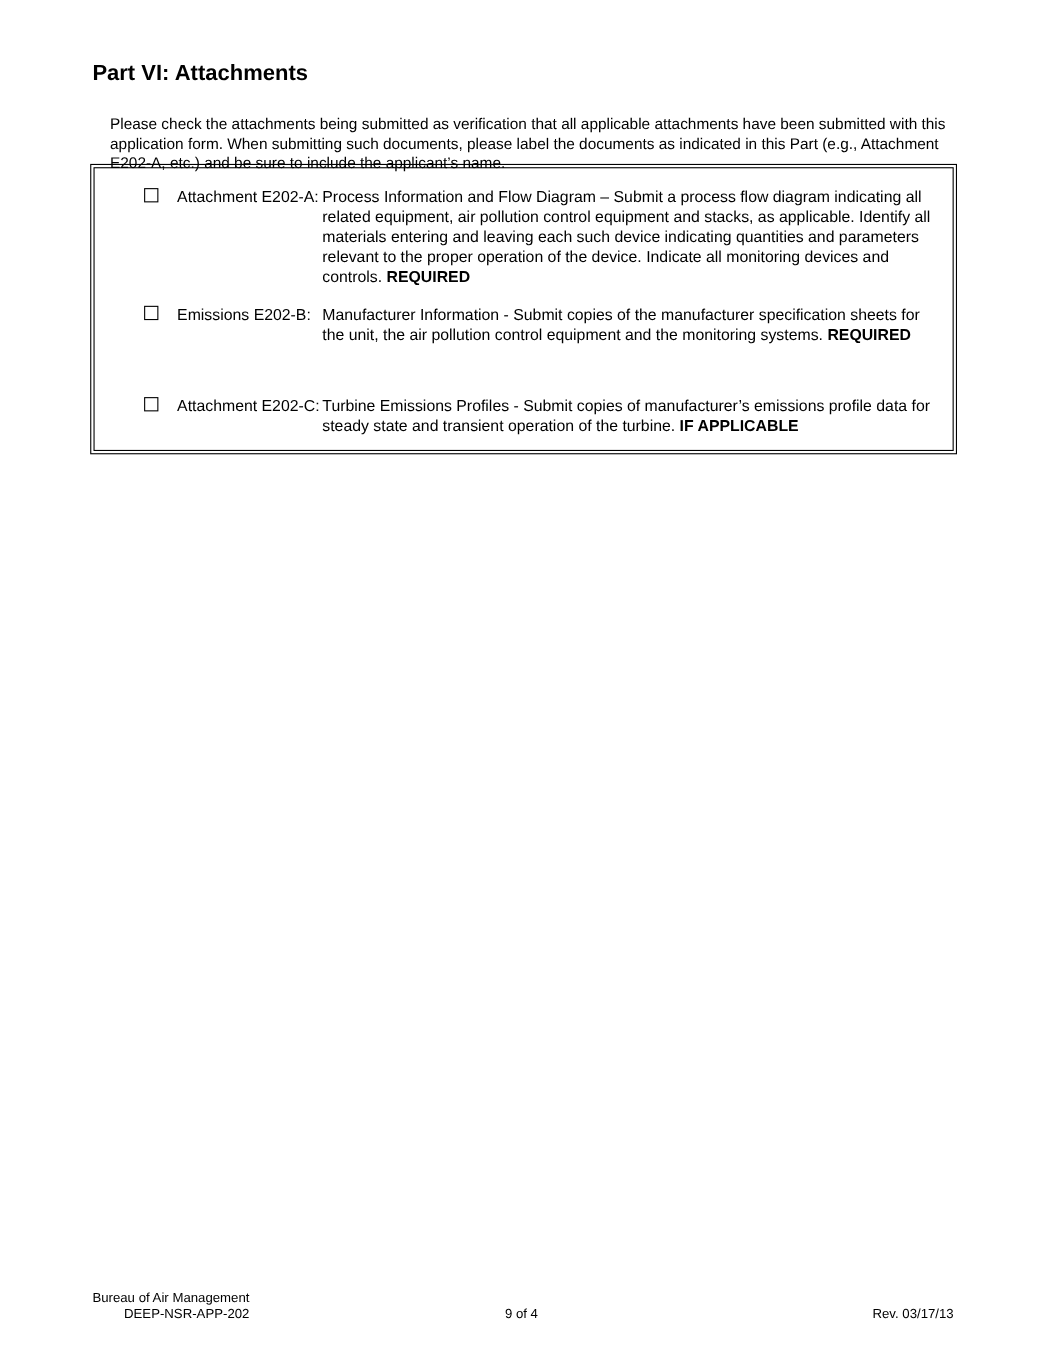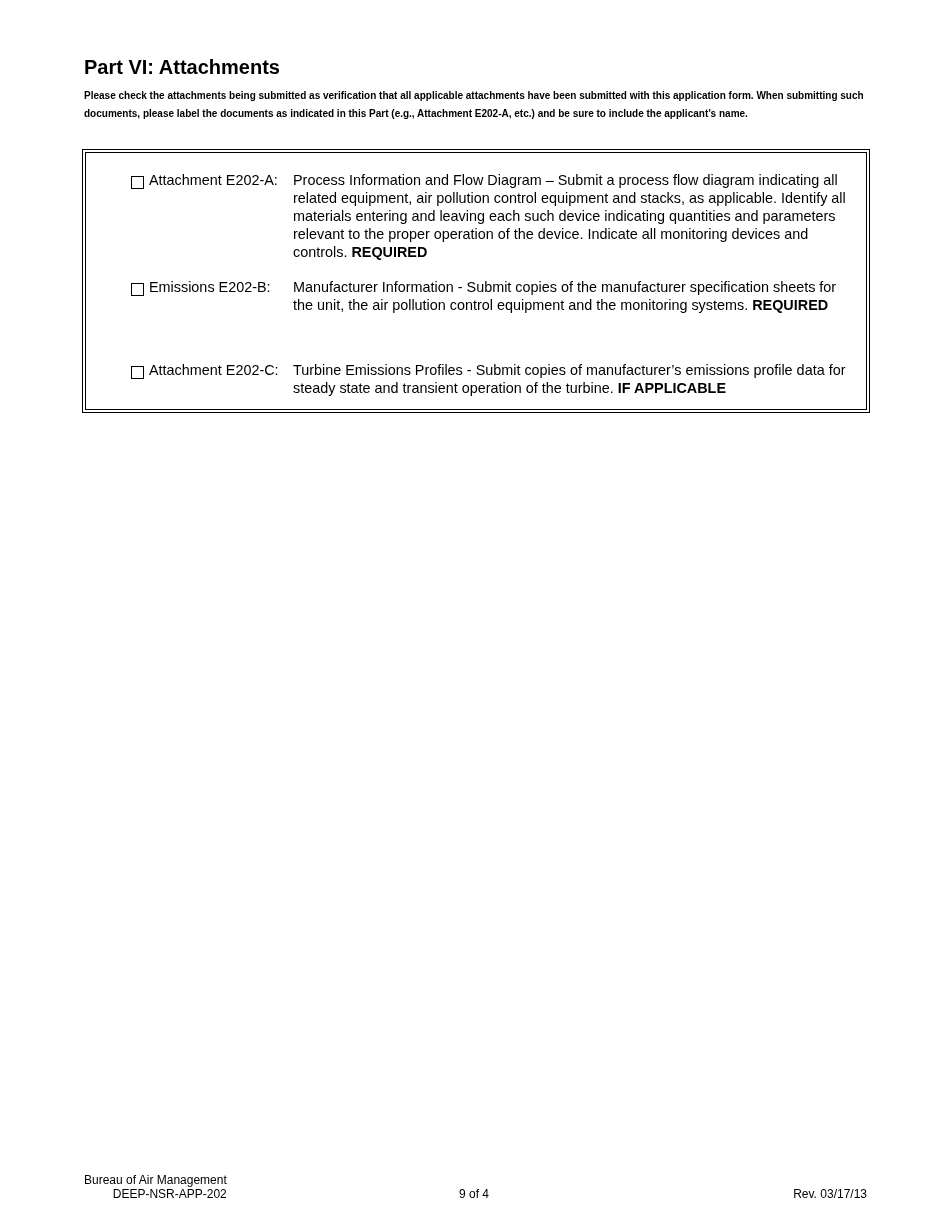--- a/index.html
+++ b/index.html
@@ -6,34 +6,34 @@
     body {
       width: 950px; height: 1230px; position: relative; overflow: hidden;
       font-family: "Liberation Sans", sans-serif; color: #000;
     }
     .heading {
       position: absolute; left: 84px; top: 56px;
       font-size: 20px; font-weight: bold; margin: 0;
     }
     .intro {
       position: absolute; left: 84px; top: 87px; width: 790px;
-      font-size: 10px; line-height: 18px; margin: 0; font-weight: bold;
+      font-size: 14px; line-height: 18px; margin: 16px;
     }
     .box {
       position: absolute; left: 82px; top: 149px; width: 780px; height: 256px;
       border: 4px double #000;
       box-sizing: content-box;
     }
     .row {
       position: absolute; left: 0; width: 100%;
       font-size: 14.4px; line-height: 18px;
     }
     .row-label {
       position: absolute; left: 21px; top: 0;
-      display: flex; align-items: flex-end; gap: 5px; padding-left: 24px;
+      display: flex; align-items: flex-start; gap: 17px; padding-left: 24px;
     }
     .checkbox {
       display: inline-block; width: 13px; height: 13px;
       border: 1.3px solid #000; box-sizing: border-box; background: #fff;
     }
     .row-desc {
       position: absolute; left: 207px; top: 0; width: 565px;
     }
     .row-desc .title { }
     .row-desc .status { font-weight: bold; }

